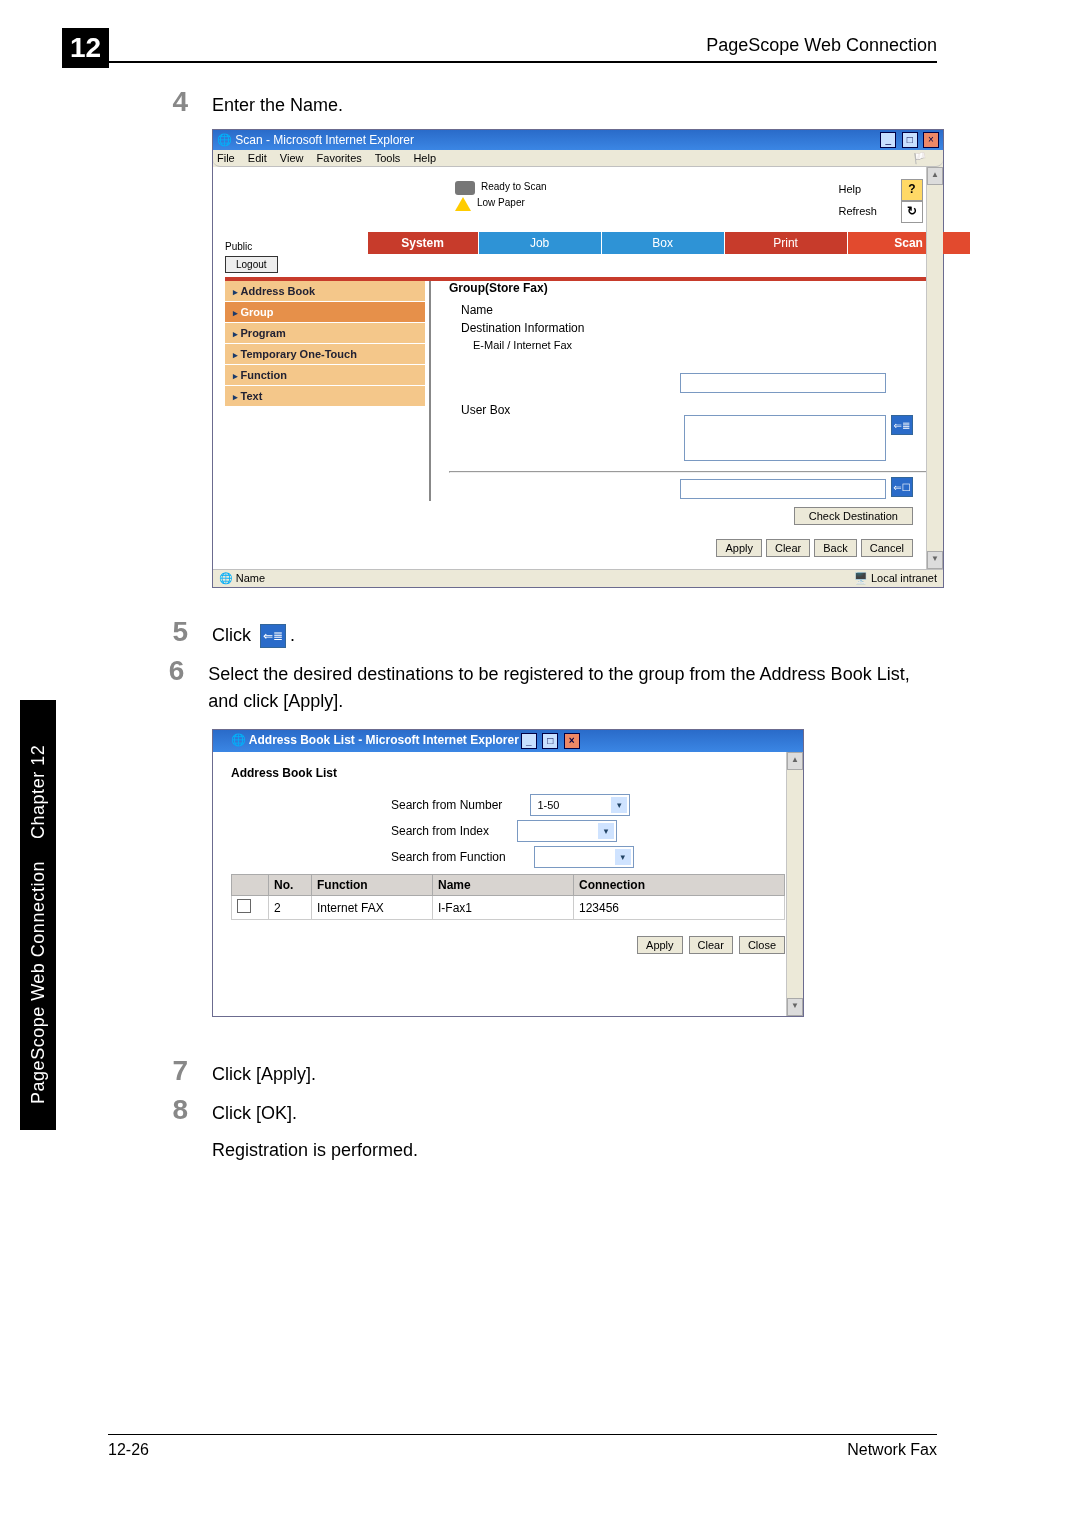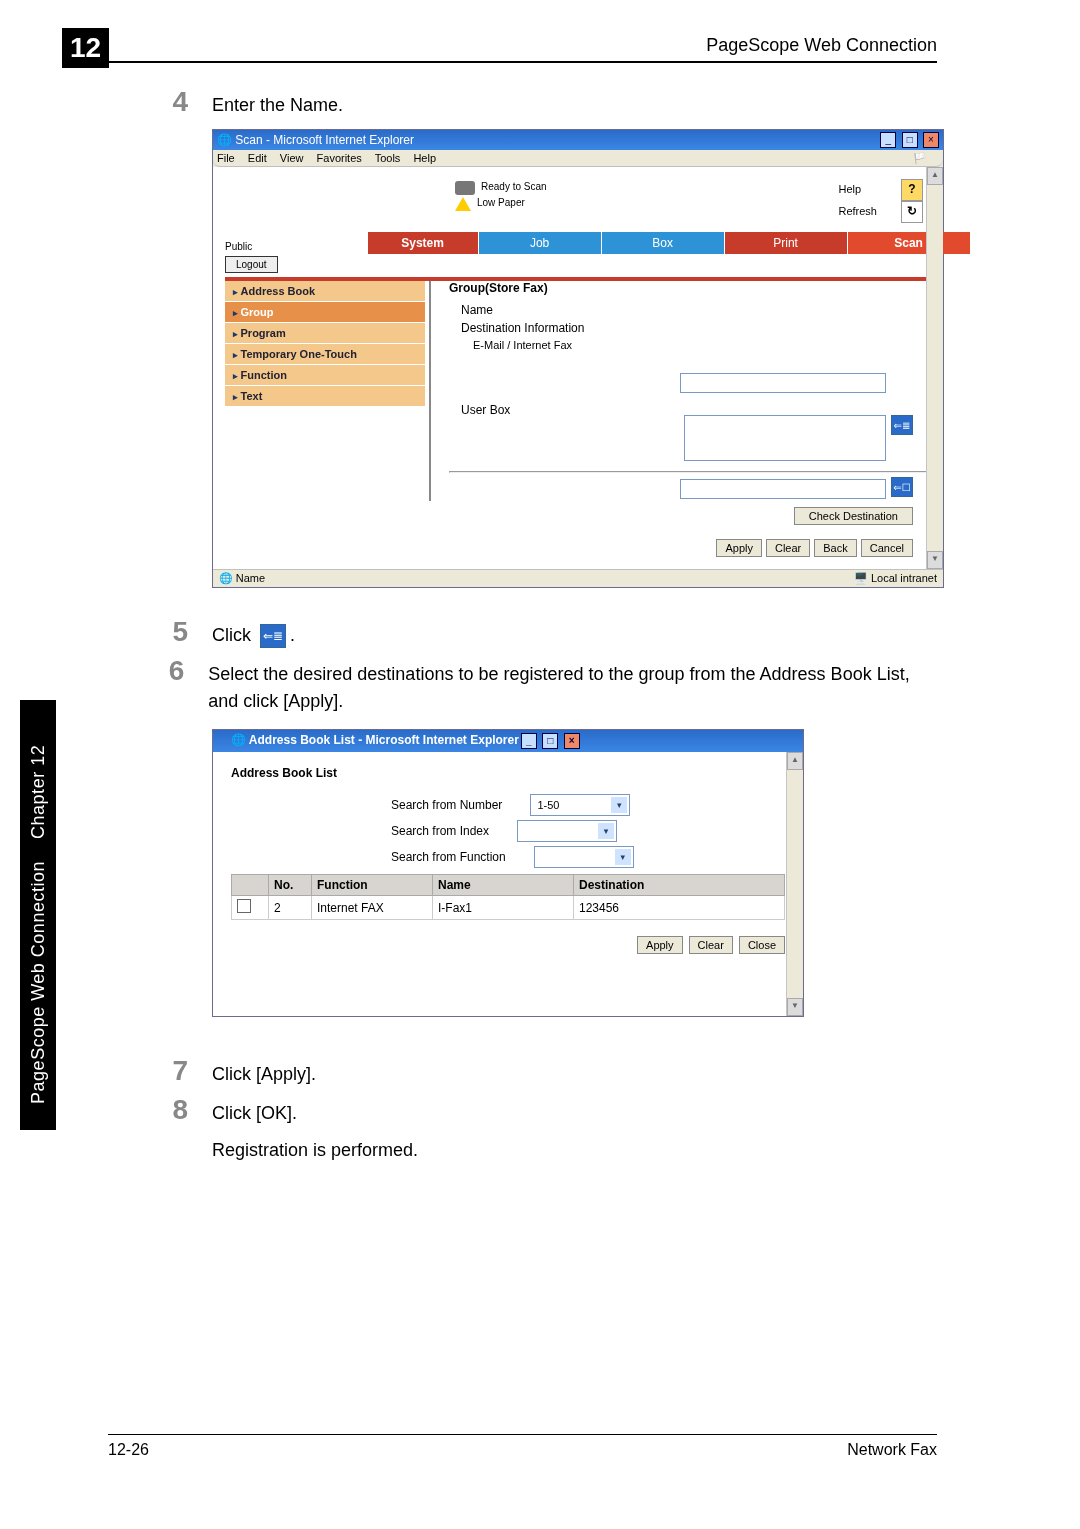--- a/index.html
+++ b/index.html
@@ -345,21 +345,21 @@
             </div>
         </div>
       </div>
       <table class="abt">
         <tbody>
             <tr>
           <th style="width:26px;"></th>
           <th style="width:32px;">No.</th>
           <th style="width:110px;">Function</th>
           <th style="width:130px;">Name</th>
-          <th>Destination</th>
+          <th>Connection</th>
         </tr>
         <tr>
           <td><span class="cb"></span></td>
           <td>2</td>
           <td>Internet FAX</td>
           <td>I-Fax1</td>
           <td>123456</td>
         </tr>
       </tbody>
         </table>

